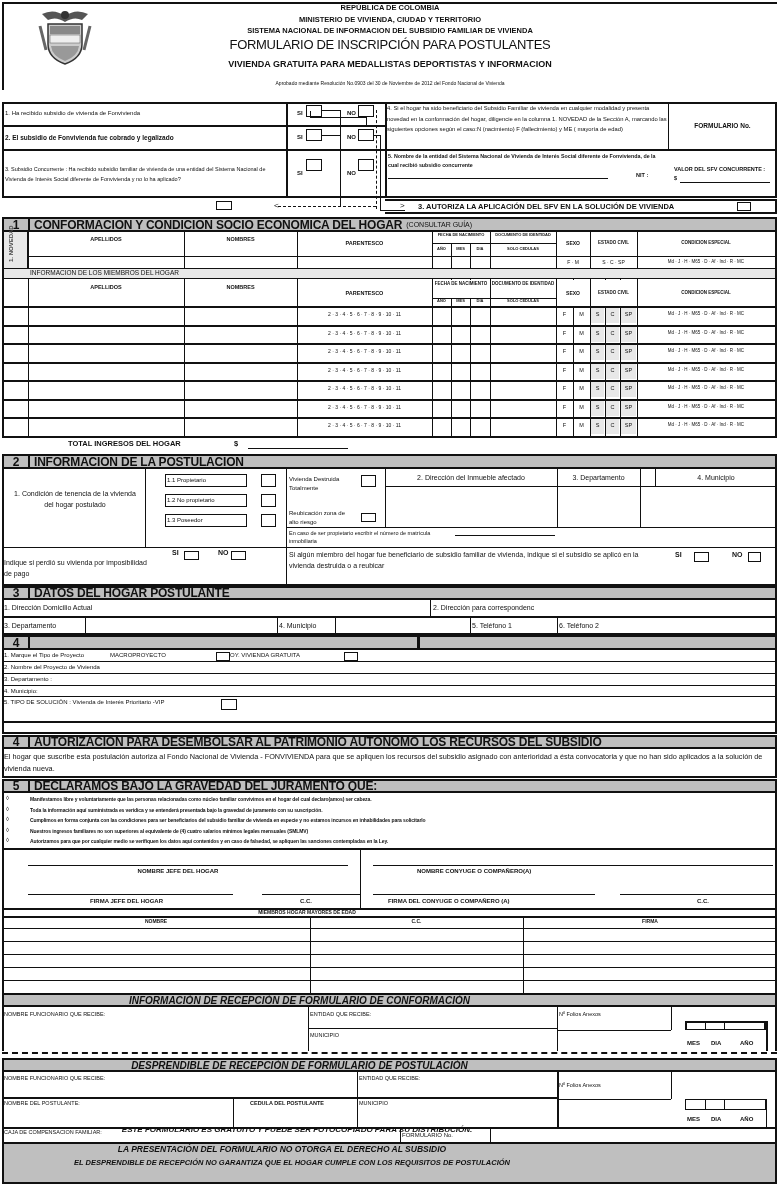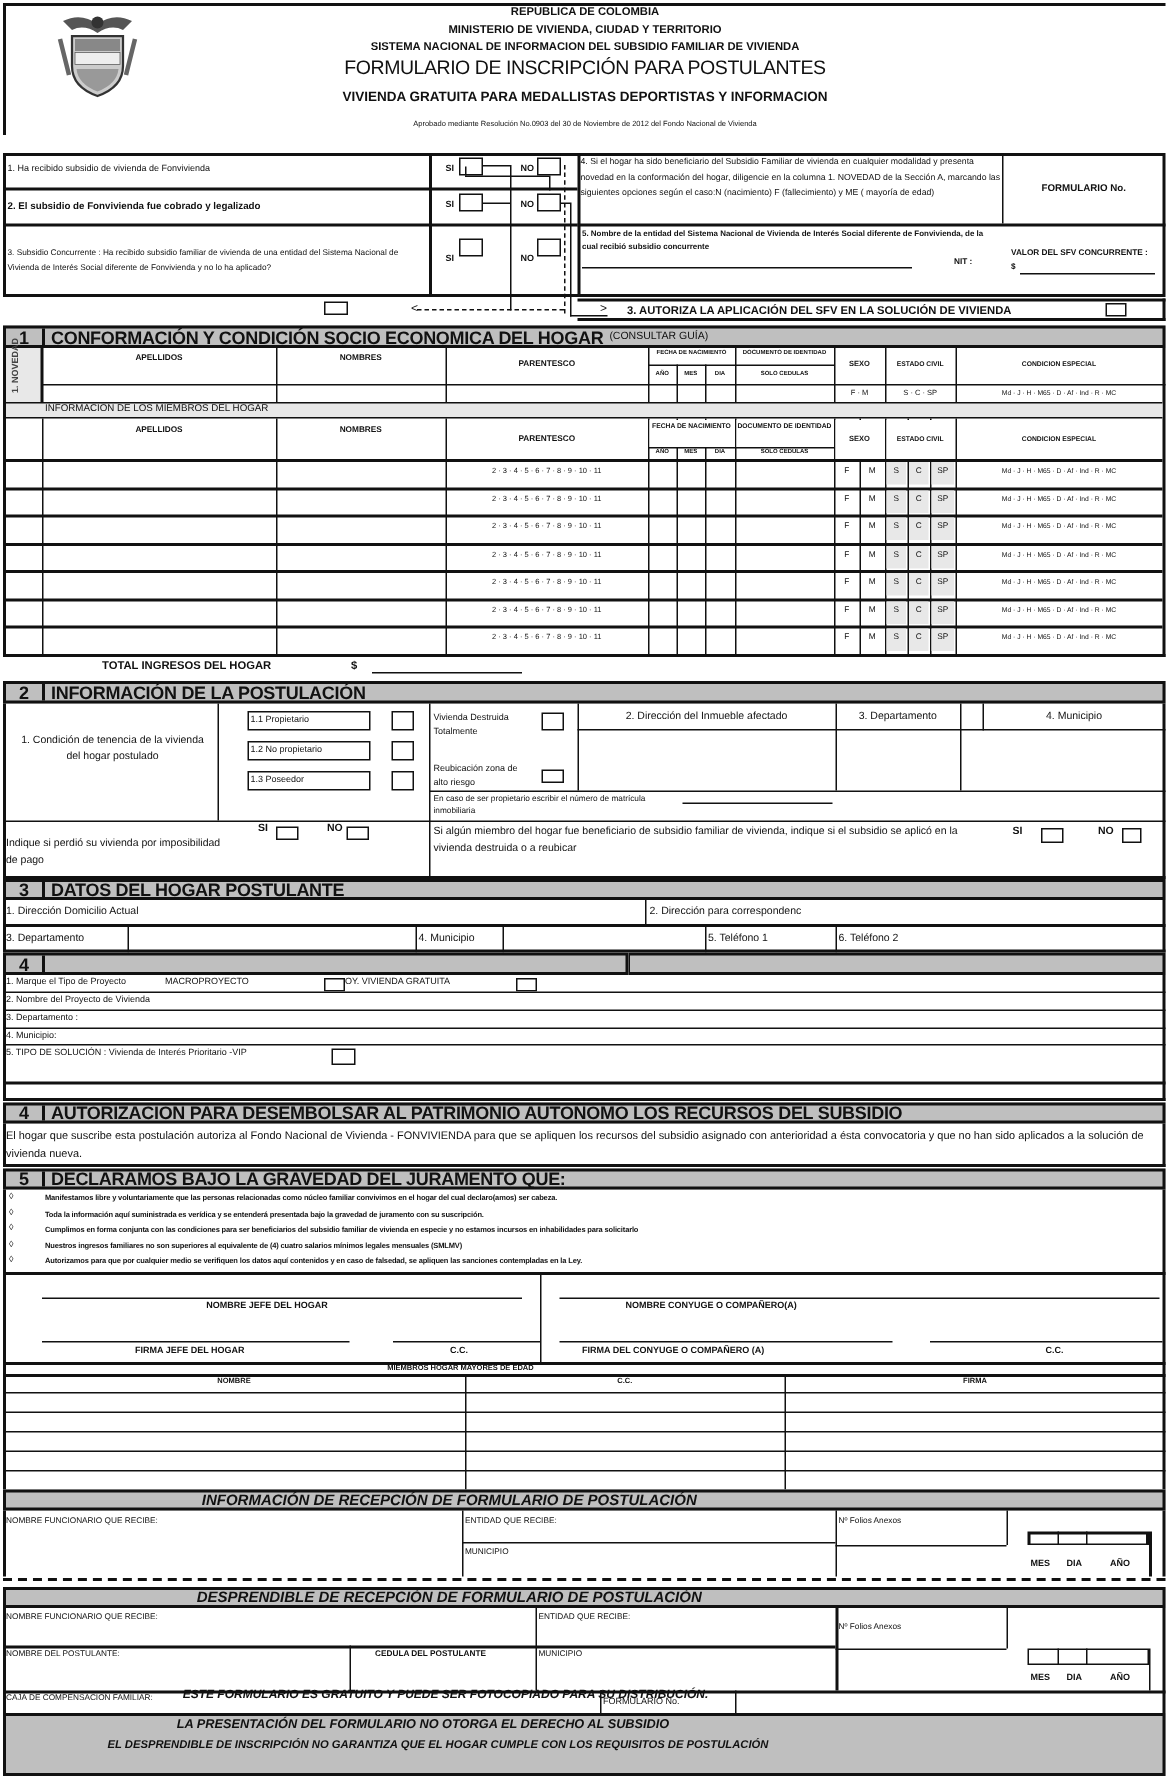--- a/index.html
+++ b/index.html
@@ -429,21 +429,21 @@
     <div class="abs" style="left:525px;top:968px;width:250px;height:11px"></div>
     <div class="line" style="left:2px;top:980px;width:775px"></div>
     <div class="abs" style="left:4px;top:981px;width:304px;height:11px"></div>
     <div class="abs" style="left:312px;top:981px;width:209px;height:11px"></div>
     <div class="abs" style="left:525px;top:981px;width:250px;height:11px"></div>
   </div>
 <div class="vl" style="left:310px;top:916px;height:77px"></div>
 <div class="vl" style="left:523px;top:916px;height:77px"></div>
 
 <div class="hdr" style="left:2px;top:993px;width:775px;height:14px;justify-content:center;padding-right:180px">
-  <div style="font-weight:bold;font-style:italic;font-size:10px">INFORMACIÓN DE RECEPCIÓN DE FORMULARIO DE POSTULACIÓN</div>
+  <div style="font-weight:bold;font-style:italic;font-size:10px">INFORMACIÓN DE RECEPCIÓN DE FORMULARIO DE CONFORMACIÓN</div>
 </div>
 <div class="bx" style="left:2px;top:1007px;width:775px;height:44px;border-width:2px;border-top:none;border-bottom:none"></div>
 <div class="vl" style="left:308px;top:1007px;height:44px"></div>
 <div class="vl" style="left:557px;top:1007px;height:44px"></div>
 <div class="line" style="left:308px;top:1028px;width:249px"></div>
 <div class="line" style="left:557px;top:1030px;width:114px"></div>
 <div class="vl" style="left:671px;top:1007px;height:23px"></div>
 <div class="t" style="left:4px;top:1011px;font-size:5.5px">NOMBRE FUNCIONARIO QUE RECIBE:</div>
 <div class="abs" style="left:4px;top:1018px;width:300px;height:30px"></div>
 <div class="t" style="left:310px;top:1011px;font-size:5.5px">ENTIDAD QUE RECIBE:</div>
@@ -483,14 +483,14 @@
 <div class="t b" style="left:711px;top:1116px;font-size:6px">DIA</div>
 <div class="t b" style="left:740px;top:1116px;font-size:6px">AÑO</div>
 <div class="t" style="left:4px;top:1129px;font-size:5.5px">CAJA DE COMPENSACION FAMILIAR:</div>
 <div class="vl" style="left:400px;top:1127px;height:15px"></div>
 <div class="vl" style="left:490px;top:1127px;height:15px"></div>
 <div class="t" style="left:402px;top:1132px;font-size:6px">FORMULARIO No.</div>
 <div class="abs" style="left:491px;top:1128px;width:284px;height:13px"></div>
 
 <div class="abs" style="left:2px;top:1142px;width:775px;height:42px;background:#bfbfbf;border:2px solid #111"></div>
 <div class="t c" style="left:2px;top:1144px;width:560px;font-size:8.5px;font-weight:bold;font-style:italic">LA PRESENTACIÓN DEL FORMULARIO NO OTORGA  EL DERECHO AL SUBSIDIO</div>
-<div class="t c" style="left:2px;top:1158px;width:580px;font-size:7.5px;font-weight:bold;font-style:italic">EL DESPRENDIBLE DE INSCRIPCIÓN NO GARANTIZA QUE EL HOGAR CUMPLE CON LOS REQUISITOS DE POSTULACIÓN</div>
+<div class="t c" style="left:2px;top:1158px;width:580px;font-size:7.5px;font-weight:bold;font-style:italic">EL DESPRENDIBLE DE RECEPCIÓN NO GARANTIZA QUE EL HOGAR CUMPLE CON LOS REQUISITOS DE POSTULACIÓN</div>
 <div class="t c" style="left:2px;top:1125px;width:590px;font-size:8px;font-weight:bold;font-style:italic">ESTE FORMULARIO ES GRATUITO Y PUEDE SER FOTOCOPIADO PARA SU DISTRIBUCIÓN.</div>
 
 </body></html>

